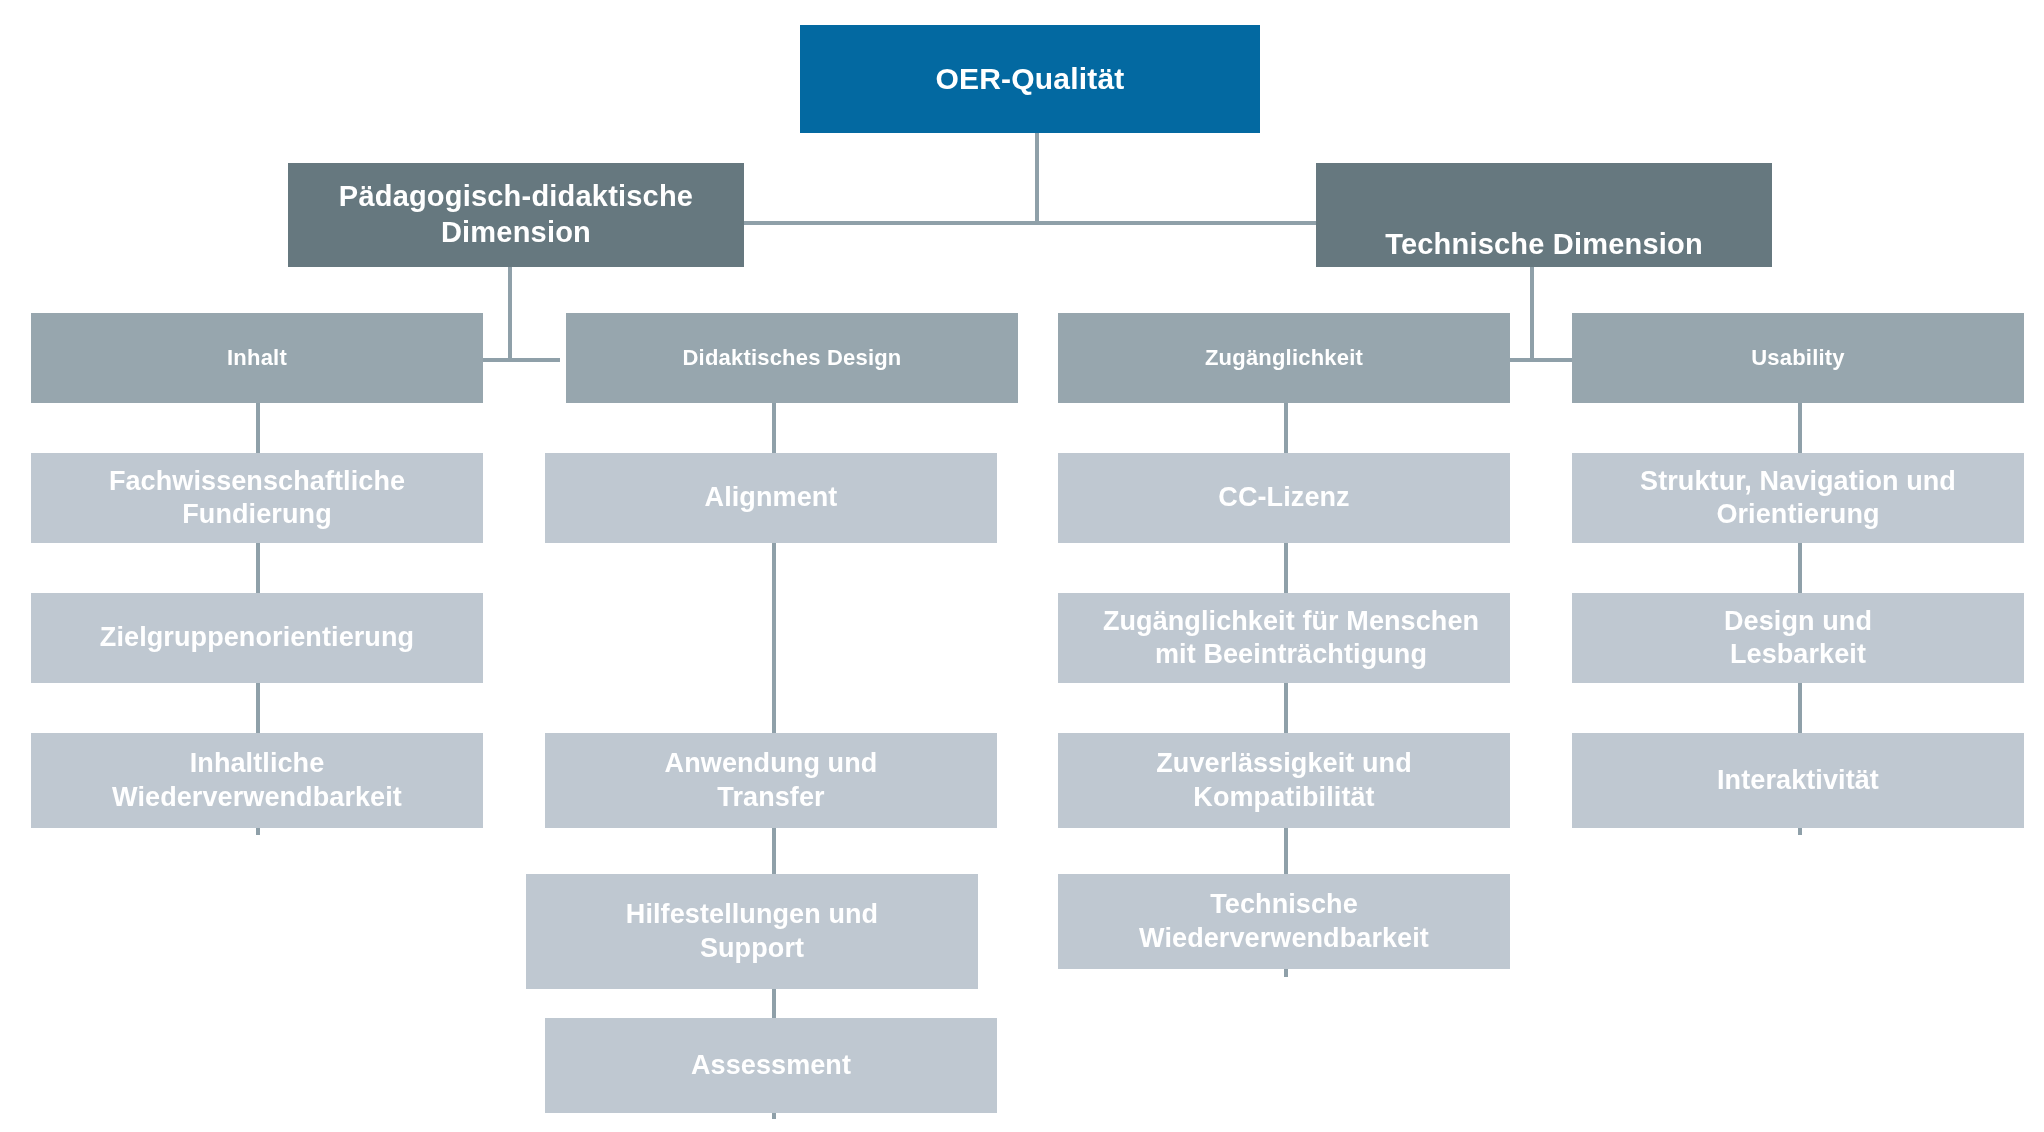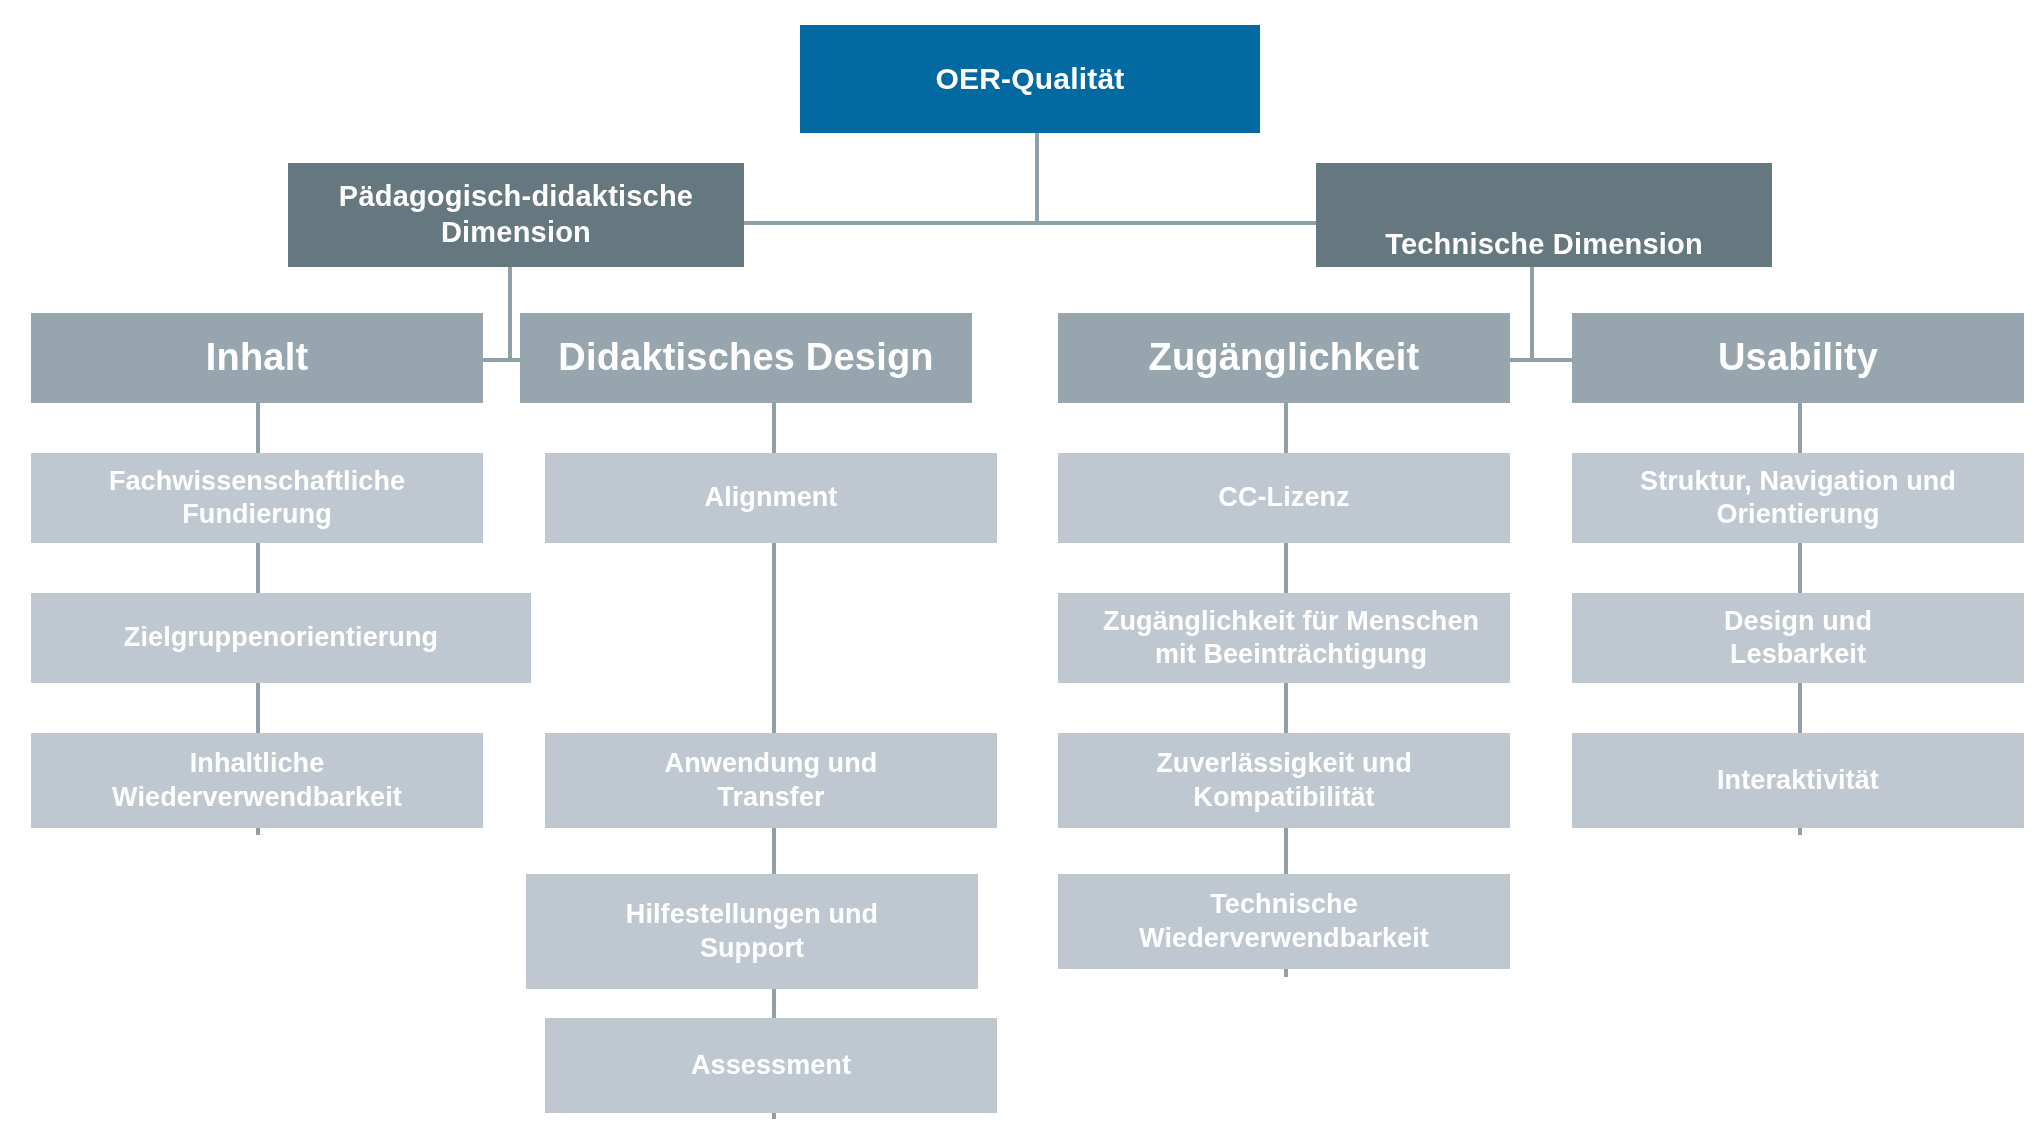--- a/index.html
+++ b/index.html
@@ -38,21 +38,21 @@
     font-weight: bold;
     line-height: 1.24;
     box-sizing: border-box;
     padding: 4px 14px;
     -webkit-font-smoothing: antialiased;
   }
 
   
   .tier-root  { background: #0369a1; font-size: 30px; letter-spacing: .2px; }
   .tier-dim   { background: #66787f; font-size: 29px; letter-spacing: .2px; }
-  .tier-cat   { background: #97a6ae; font-size: 38px; letter-spacing: .2px; }
+  .tier-cat   { background: #97a6ae; font-size: 22px; letter-spacing: .2px; }
   .tier-leaf  { background: #bfc8d1; font-size: 27px; letter-spacing: .1px; }
 
   .node-label {
     display: block;
     white-space: pre-line;
   }
 </style>
 </head>
 <body>
 
@@ -86,37 +86,37 @@
   </div>
 
   <div class="node tier-dim" style="left:1316px; top:163px; width:456px; height:104px;align-items:flex-end;">
     <span class="node-label">Technische Dimension</span>
   </div>
 
   <div class="node tier-cat" style="left:31px; top:313px; width:452px; height:90px;">
     <span class="node-label">Inhalt</span>
   </div>
 
-  <div class="node tier-cat" style="left:520px; top:313px; width:452px; height:90px;">
+  <div class="node tier-cat" style="left:566px; top:313px; width:452px; height:90px;">
     <span class="node-label">Didaktisches Design</span>
   </div>
 
   <div class="node tier-cat" style="left:1058px; top:313px; width:452px; height:90px;">
     <span class="node-label">Zugänglichkeit</span>
   </div>
 
   <div class="node tier-cat" style="left:1572px; top:313px; width:452px; height:90px;">
     <span class="node-label">Usability</span>
   </div>
 
   <div class="node tier-leaf" style="left:31px; top:453px; width:452px; height:90px;">
     <span class="node-label">Fachwissenschaftliche
 Fundierung</span>
   </div>
-  <div class="node tier-leaf" style="left:31px; top:593px; width:500px; height:90px;">
+  <div class="node tier-leaf" style="left:31px; top:593px; width:452px; height:90px;">
     <span class="node-label">Zielgruppenorientierung</span>
   </div>
   <div class="node tier-leaf" style="left:31px; top:733px; width:452px; height:95px;">
     <span class="node-label">Inhaltliche
 Wiederverwendbarkeit</span>
   </div>
 
   <div class="node tier-leaf" style="left:545px; top:453px; width:452px; height:90px;">
     <span class="node-label">Alignment</span>
   </div>

